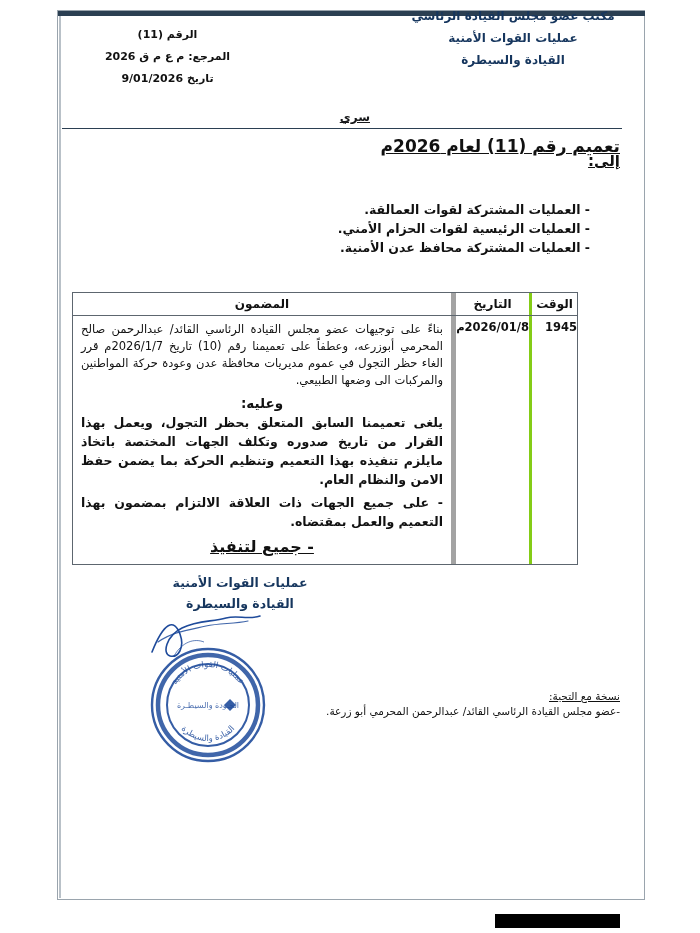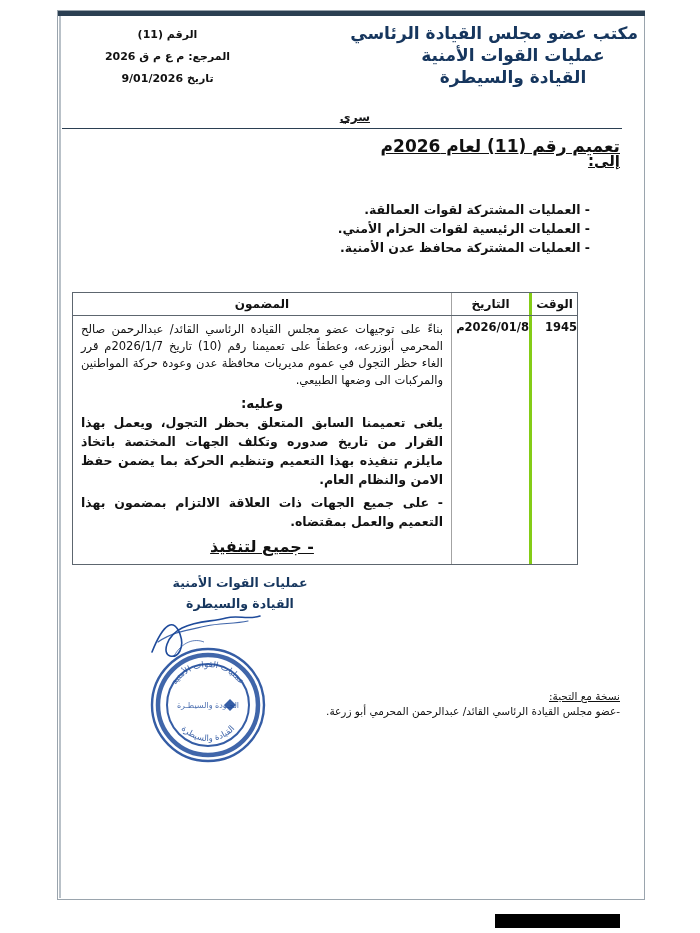--- a/index.html
+++ b/index.html
@@ -42,26 +42,26 @@
     left: 58px;
     top: 11px;
     width: 587px;
     height: 5px;
     background: #2b3f52;
   }
 
   .hdr-right {
     position: absolute;
     right: 62px;
-    top: 22px;
+    top: 5px;
     width: 250px;
     text-align: center;
     color: #16365e;
     font-weight: bold;
-    font-size: 17px;
+    font-size: 12px;
     line-height: 22px;
     direction: rtl;
   }
   .hdr-right div { white-space: nowrap; }
 
   .hdr-left {
     position: absolute;
     left: 100px;
     top: 24px;
     width: 135px;
@@ -149,21 +149,21 @@
   .th {
     font-size: 12px;
     font-weight: bold;
     color: #111111;
     display: flex;
     align-items: center;
     justify-content: center;
     box-sizing: border-box;
   }
   .col-time   { width: 48px; border-left: 3px solid #84cc16; }
-  .col-date   { width: 78px; border-left: 1px solid #a3a3a3; }
+  .col-date   { width: 78px; border-left: 5px solid #a3a3a3; }
   .col-body   { flex: 1; }
 
   .tbl-row {
     display: flex;
     min-height: 230px;
   }
   .td {
     box-sizing: border-box;
     font-size: 11.5px;
     color: #111111;

